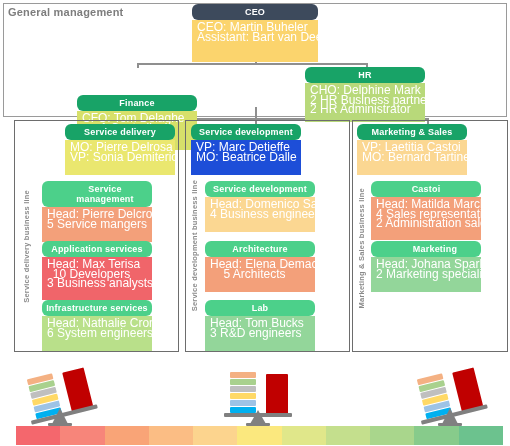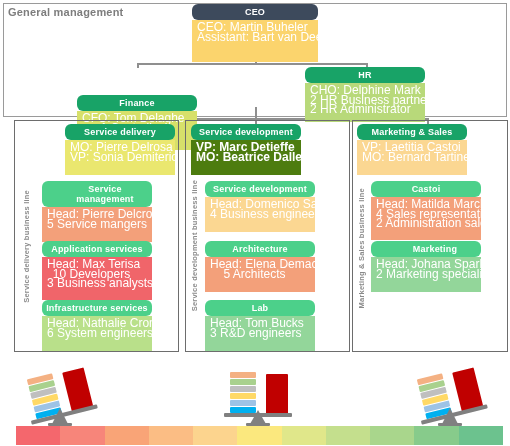--- a/index.html
+++ b/index.html
@@ -134,21 +134,21 @@
   <div class="box" style="left:42px;top:300px;width:110px;height:44px;">
     <div class="hdr" style="background:#4cd08a;">Infrastructure services</div>
     <div class="body" style="background:#b9e08a;height:28px;">
       <div>Head: Nathalie Cronus</div>
       <div>6 System engineers</div>
     </div>
   </div>
 
   <div class="box" style="left:191px;top:124px;width:110px;height:44px;">
     <div class="hdr" style="background:#18a367;">Service development</div>
-    <div class="body" style="background:#4d7c0f;height:28px;font-weight:bold;">
+    <div class="body" style="background:#1d4ed8;height:28px;">
       <div>VP: Marc Detieffe</div>
       <div>MO: Beatrice Dalle</div>
     </div>
   </div>
 
   <div class="box" style="left:205px;top:181px;width:110px;height:44px;">
     <div class="hdr" style="background:#4cd08a;">Service development</div>
     <div class="body" style="background:#fbd792;height:28px;">
       <div>Head: Domenico Santos</div>
       <div>4 Business engineers</div>

